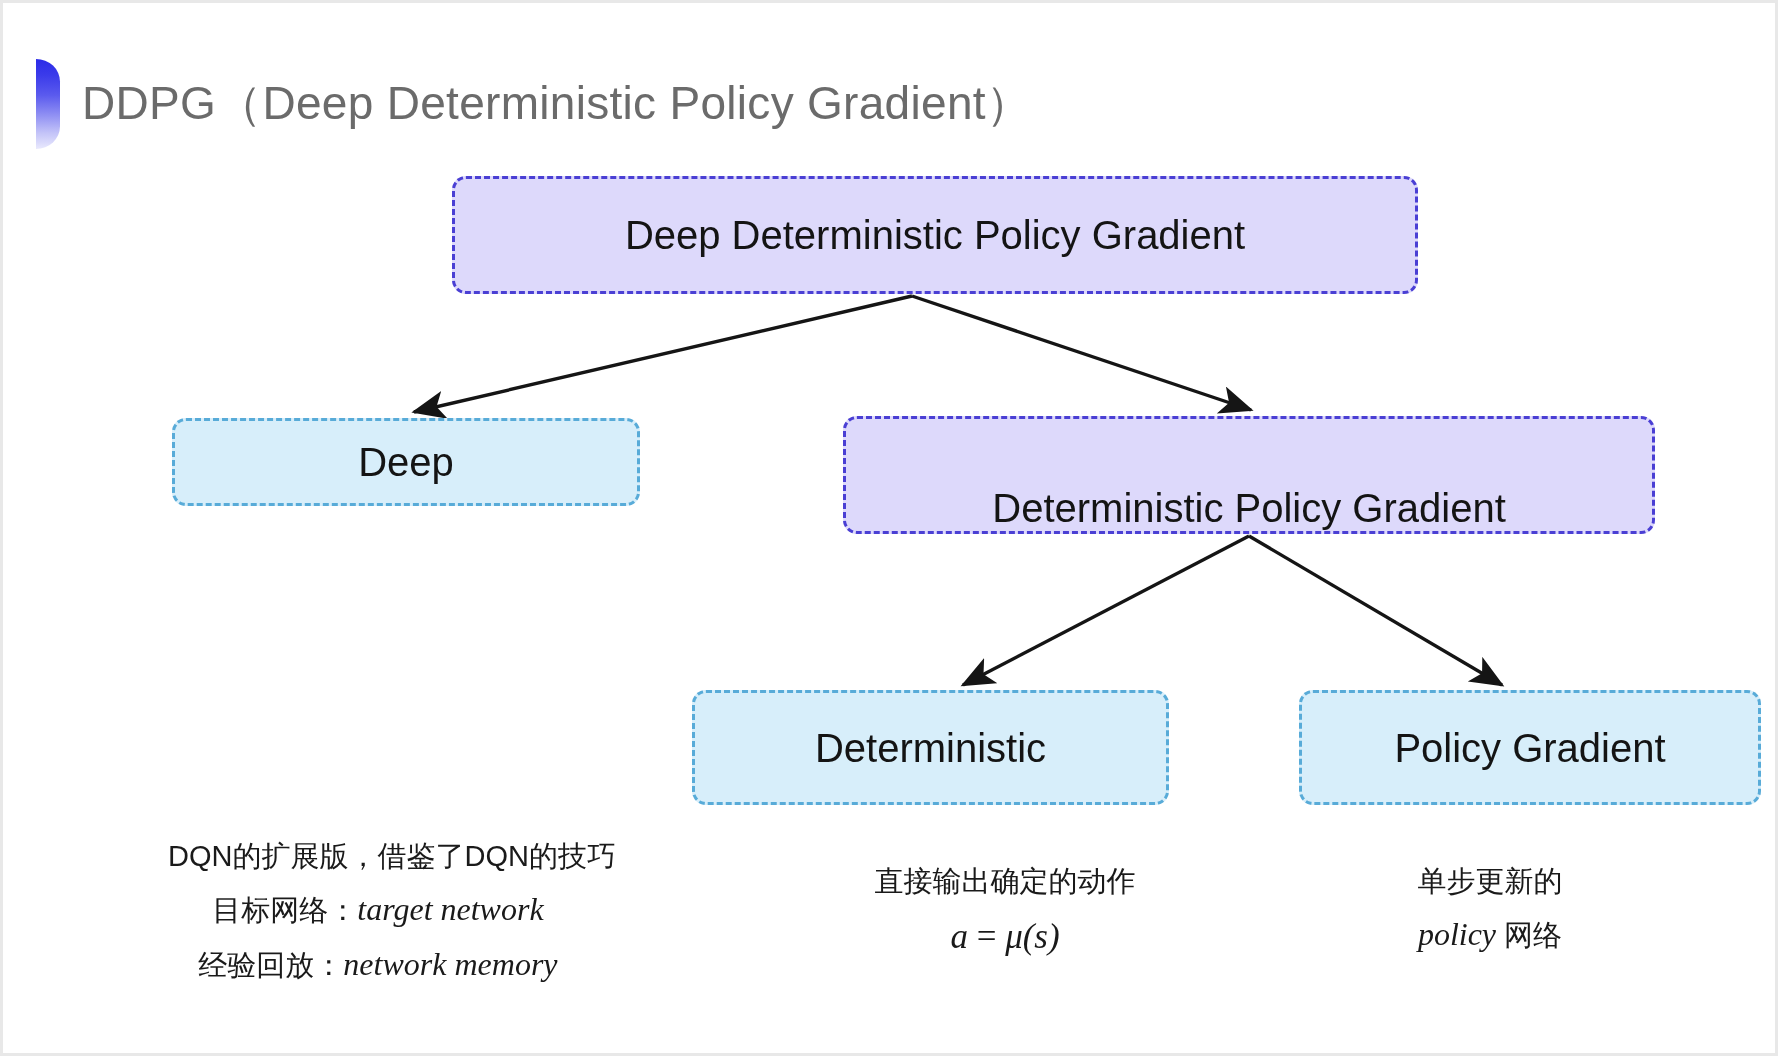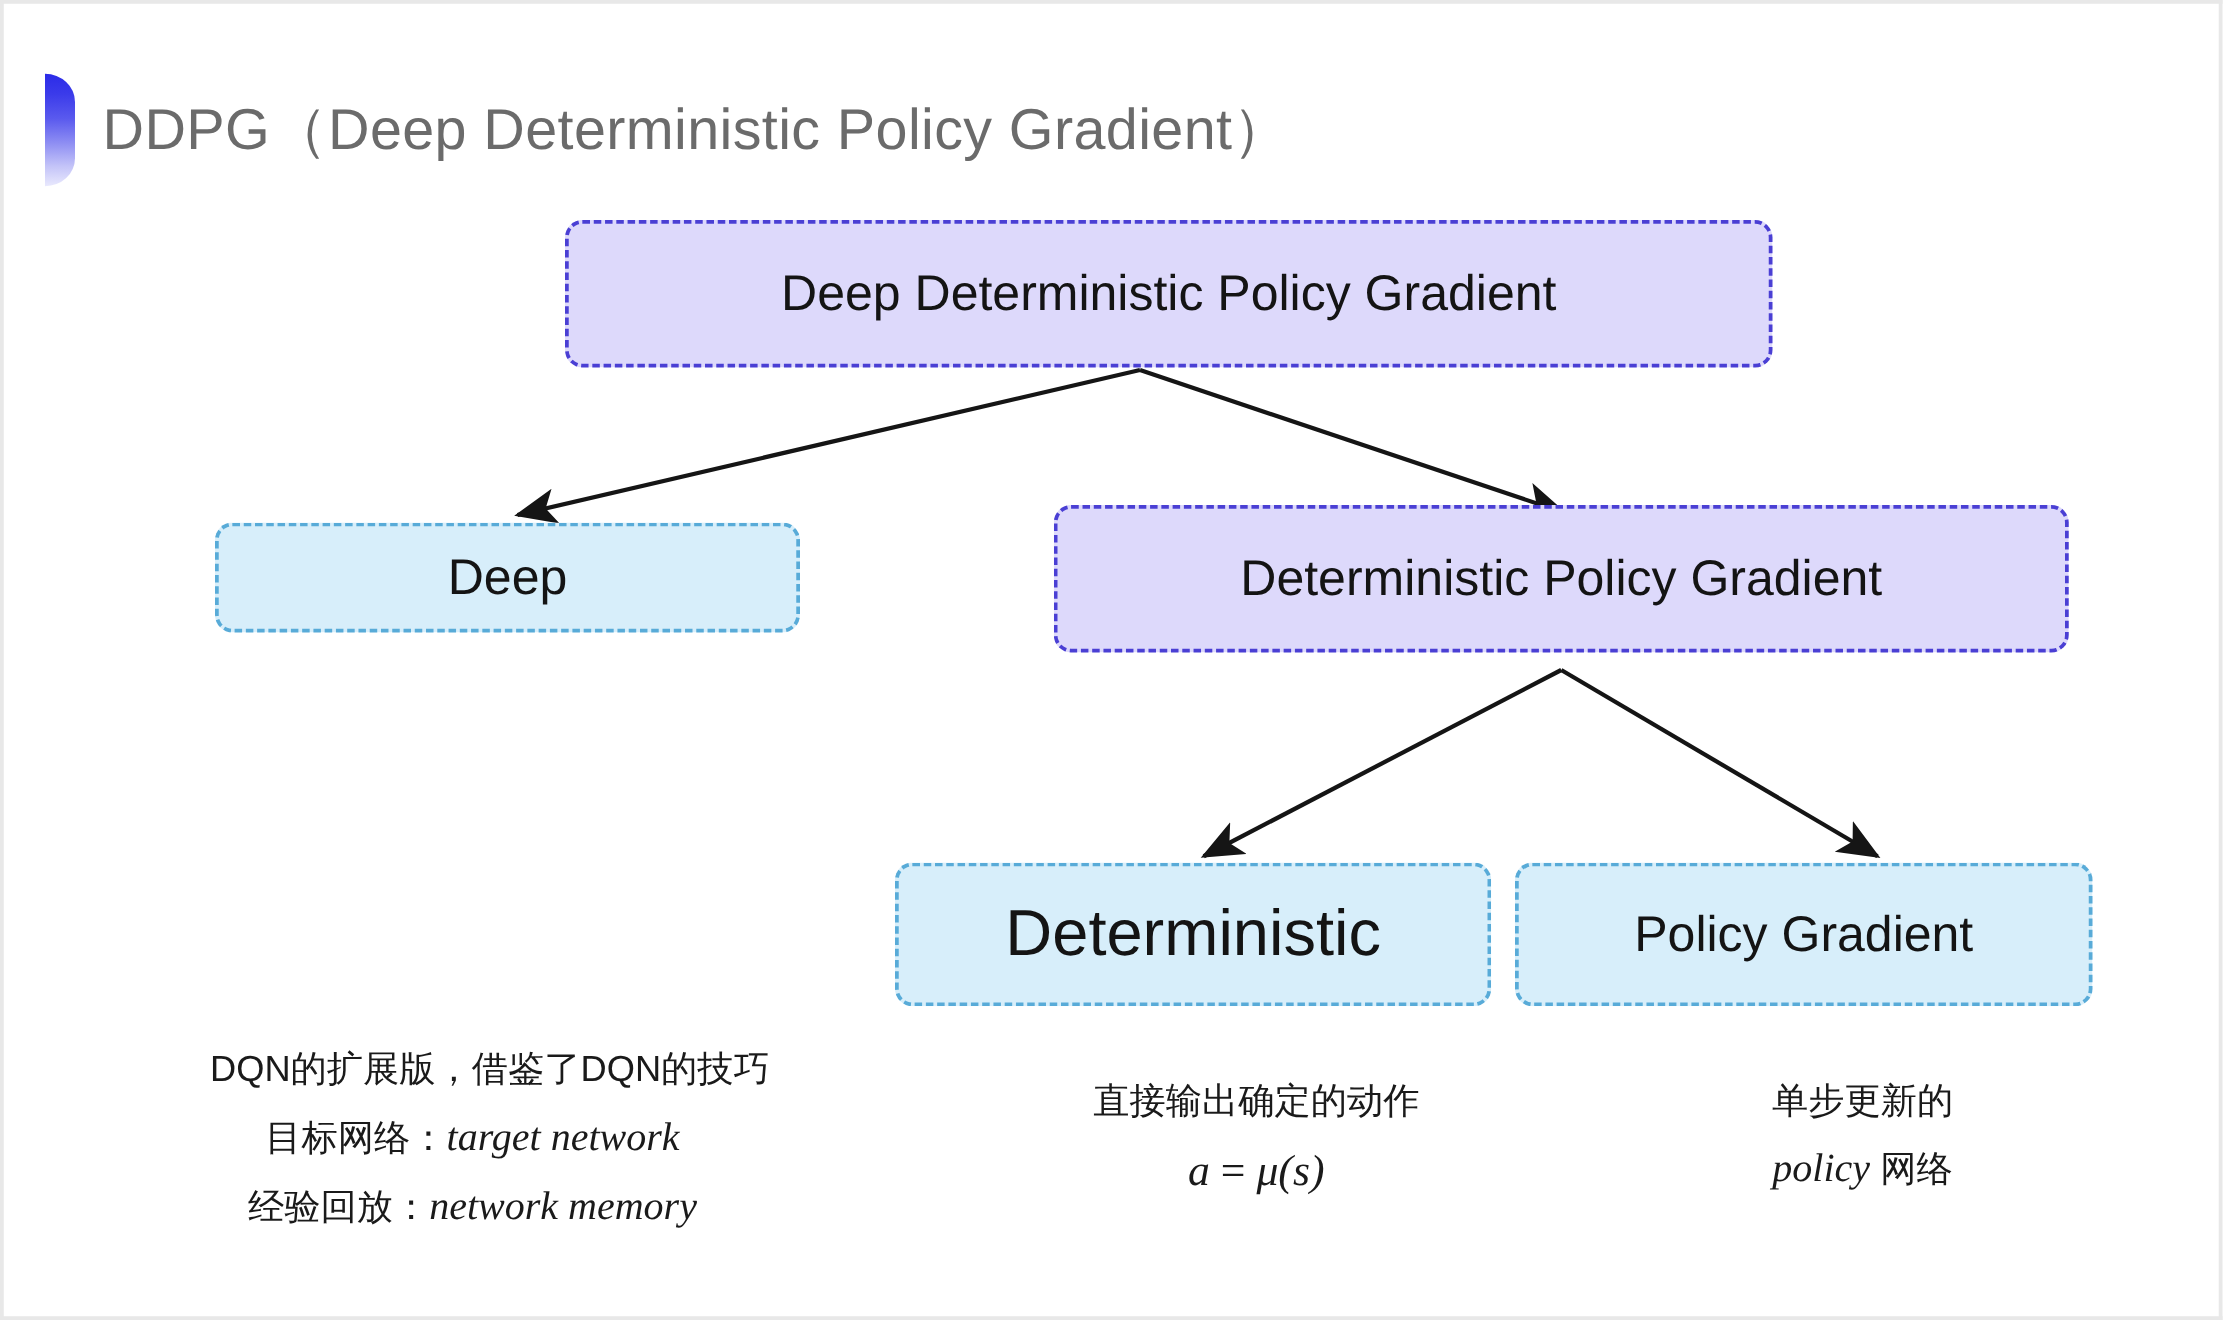--- a/index.html
+++ b/index.html
@@ -90,23 +90,23 @@
     background: #ddd9fb;
     border: 3px dashed #4a3fd4;
   }
   .node.cyan {
     background: #d7eefa;
     border: 3px dashed #58abd8;
   }
 
   #node-root        { left: 430px;  top: 176px; width: 966px; height: 118px; font-size: 40px; margin-left: 22px; }
   #node-deep        { left: 172px;  top: 418px; width: 468px; height: 88px; font-size: 40px; }
-  #node-dpg         { left: 843px;  top: 404px; width: 812px; height: 118px; font-size: 40px; }
-  #node-determ      { left: 716px;  top: 690px; width: 477px; height: 115px; font-size: 52px; }
-  #node-pg          { left: 1212px; top: 690px; width: 462px; height: 115px; font-size: 40px; }
+  #node-dpg         { left: 843px;  top: 416px; width: 812px; height: 118px; font-size: 40px; align-items: flex-end; }
+  #node-determ      { left: 692px;  top: 690px; width: 477px; height: 115px; font-size: 40px; }
+  #node-pg          { left: 1299px; top: 690px; width: 462px; height: 115px; font-size: 40px; }
 
   
   .annot {
     position: absolute;
     color: #1a1a1a;
     font-size: 29px;
     line-height: 1.72;
     white-space: nowrap;
   }
   .annot .serif-i {

